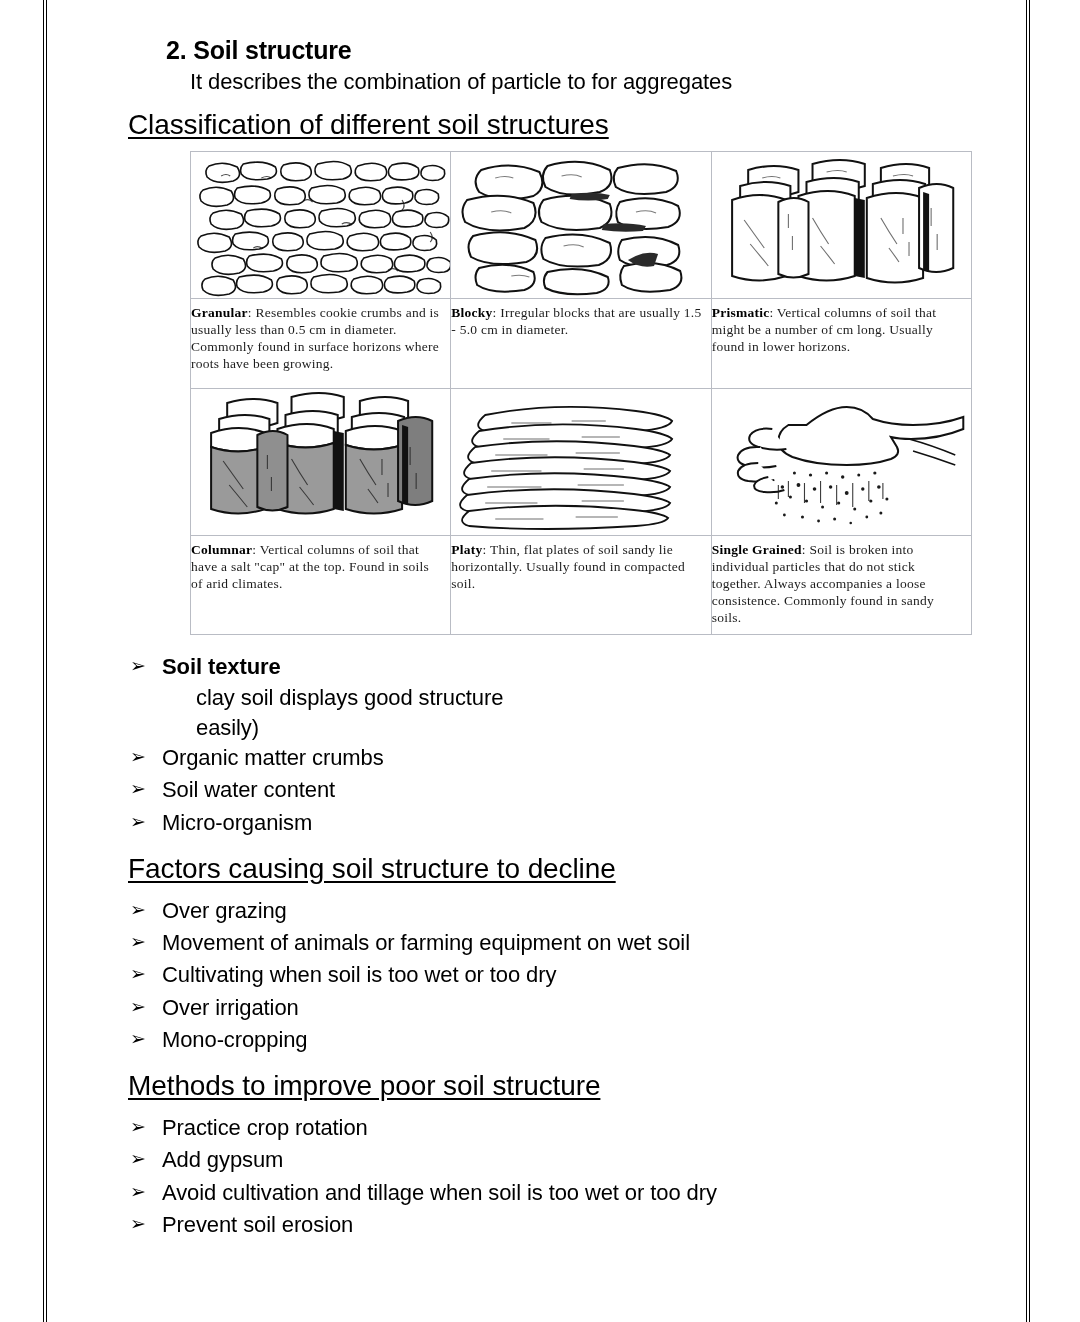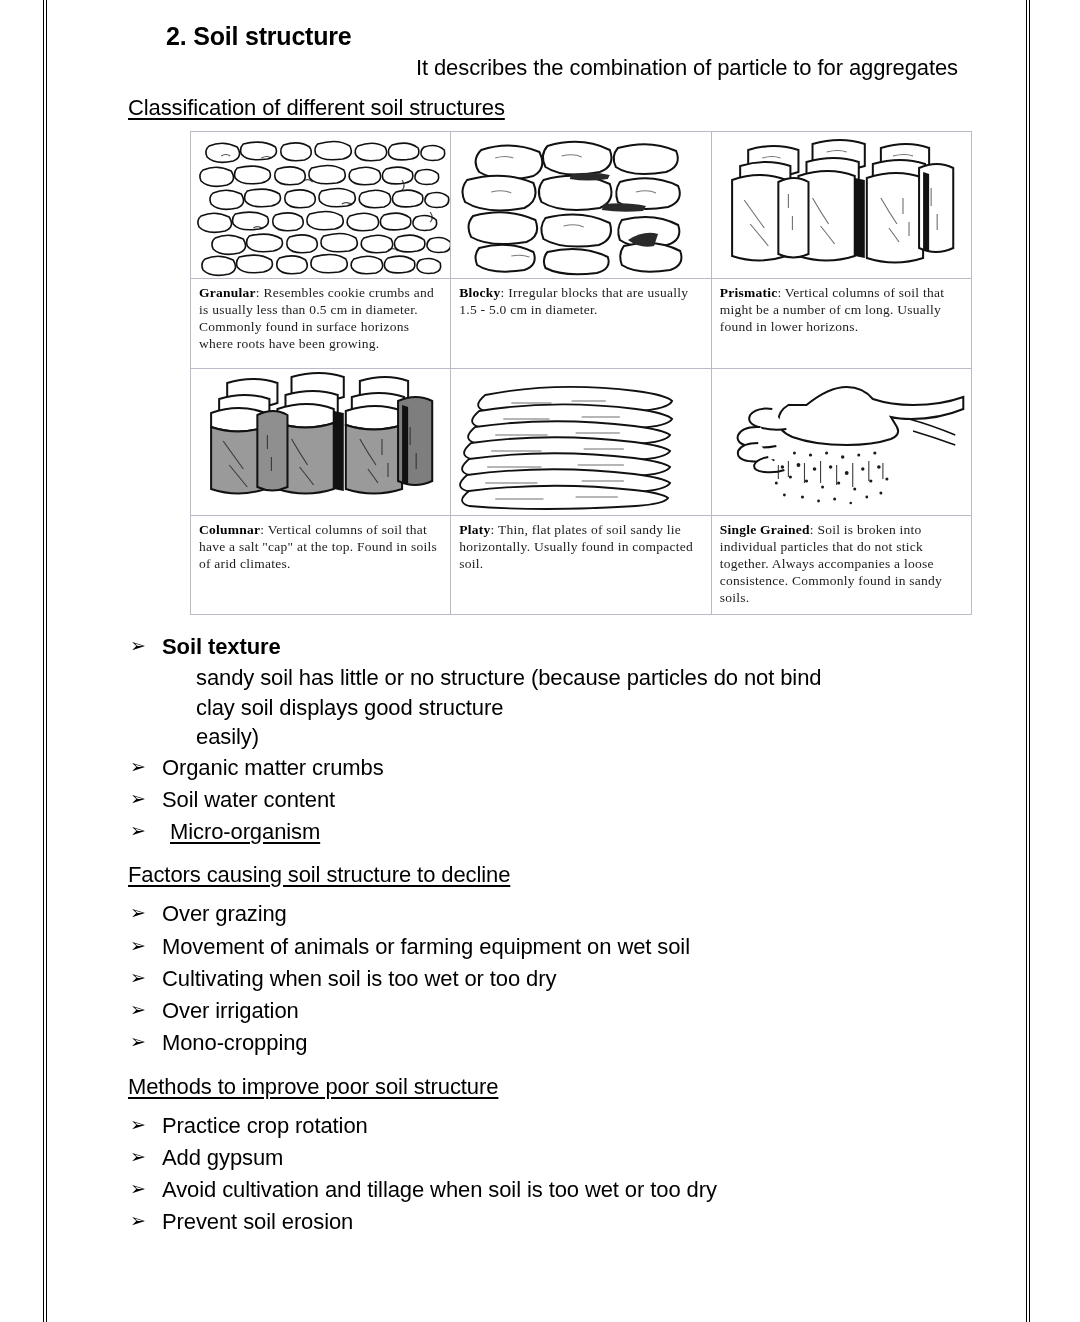--- a/index.html
+++ b/index.html
@@ -29,38 +29,37 @@
     border-left: 1.5px solid #000;
     border-right: 1.5px solid #000;
   }
   .page-rule.left  { left: 43px;  width: 2px; }
   .page-rule.right { left: 1026px; width: 2px; }
 
   
   .content {
     position: absolute;
     left: 128px;
-    top: 22px;
+    top: 36px;
     width: 830px;
   }
 
   h1.title {
     font-size: 25px;
     font-weight: bold;
     margin: 0 0 4px 38px;
     letter-spacing: -0.2px;
   }
   .subtitle {
     font-size: 22px;
     margin: 0 0 14px 62px;
     letter-spacing: -0.1px;
-    text-align: right;
   }
   .section-head {
-    font-size: 22px;
+    font-size: 28px;
     margin: 0;
     display: inline-block;
     text-decoration: underline;
     text-underline-offset: 3px;
     letter-spacing: -0.1px;
   }
   .section-head-wrap { margin: 0 0 10px 0; }
   .section-head-wrap.indent-1 { }
 
   
@@ -72,21 +71,21 @@
     background: #ffffff;
   }
   .figure td {
     border: 1px solid #b9bcc4;
     padding: 0;
     vertical-align: top;
     background: #ffffff;
   }
   .figure td.pic { height: 146px; }
   .figure td.cap {
-    padding: 5px 7px 8px 8px;
+    padding: 5px 7px 8px 0;
     height: 76px;
     margin-left: 28px;
   }
   .cap-text {
     font-family: "Liberation Serif", serif;
     font-size: 13.5px;
     line-height: 1.26;
     color: #1c1c1c;
     letter-spacing: 0.25px;
   }
@@ -113,23 +112,21 @@
   }
   ul.arrow > li .marker {
     position: absolute;
     left: 2px;
     top: 0px;
     font-size: 19px;
     line-height: 1.55;
   }
   ul.arrow > li.bold > .li-label { font-weight: bold; }
   ul.arrow > li.underline > .li-label {
-    text-decoration: underline;
     text-underline-offset: 3px;
-    margin-left: 8px;
   }
   .sub-lines {
     font-size: 22px;
     line-height: 1.34;
     letter-spacing: -0.1px;
     margin: 0;
     padding-left: 34px;
   }
   .list-indent-a { margin-left: 34px; }
   .list-indent-b { margin-left: 66px; }
@@ -417,21 +414,20 @@
       </table>
 
 
     <ul class="arrow list-indent-a">
       <li class="bold">
         <span class="marker">➢</span>
         <span class="li-label">Soil texture</span>
       </li>
     </ul>
     <div class="sub-lines list-indent-a">
-      <div>sandy soil has little or no structure (because particles do not bind</div>
       <div>clay soil displays good structure</div>
       <div>easily)</div>
     </div>
 
     <ul class="arrow list-indent-a">
       <li>
         <span class="marker">➢</span>
         <span class="li-label">Organic matter crumbs</span>
       </li>
       <li>

